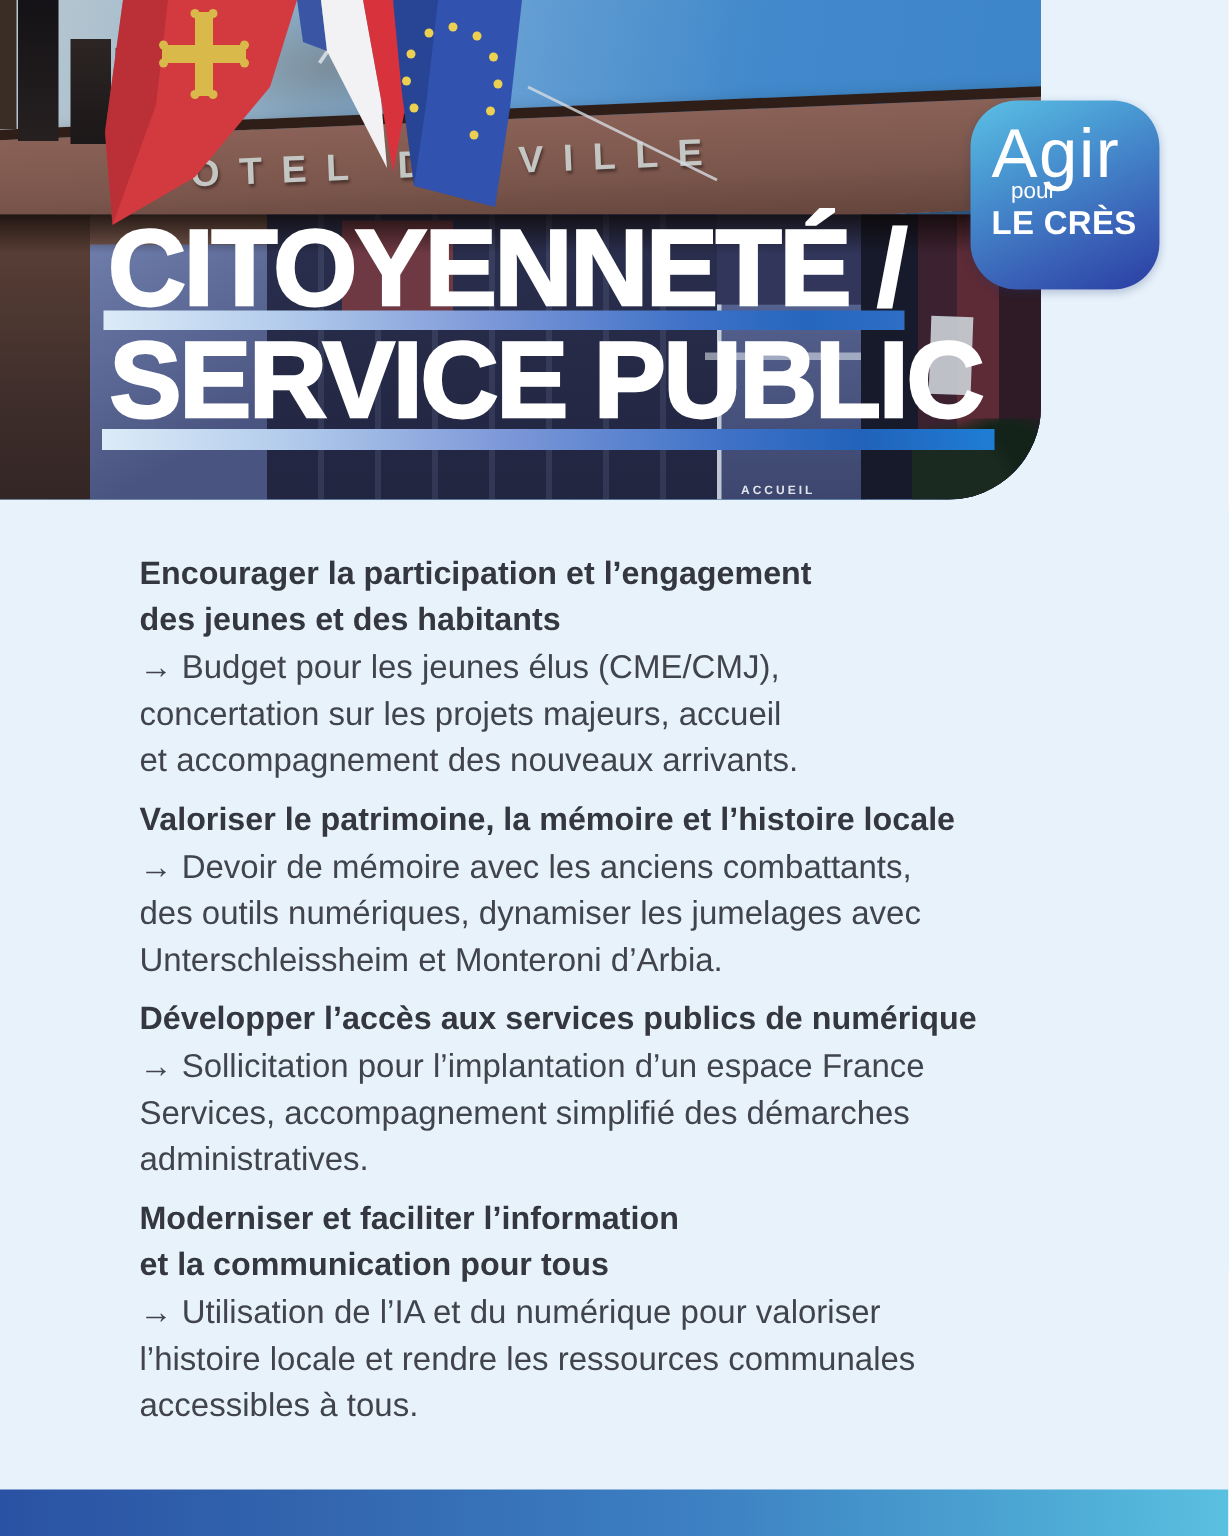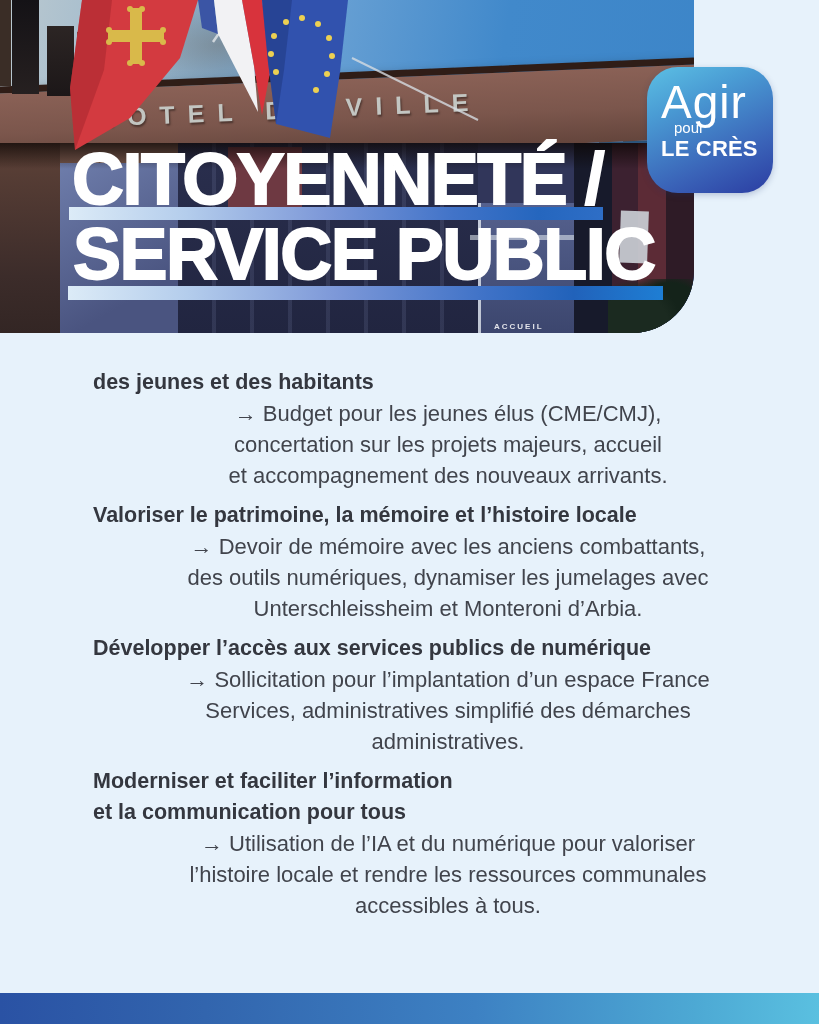--- a/index.html
+++ b/index.html
@@ -67,21 +67,21 @@
      background:linear-gradient(155deg,#5cc0e4 0%,#4a9cd4 28%,#3a63b8 70%,#2b3da2 100%);
      color:#fff;box-shadow:0 2px 6px rgba(30,50,110,.25);}
   .badge-agir{margin:13px 0 0 14px;font-size:46px;font-weight:200;line-height:44px;letter-spacing:1px;}
   .badge-pour{margin:-4px 0 0 27px;font-size:15px;font-weight:400;line-height:16px;}
   .badge-cres{margin:1px 0 0 14px;font-size:22px;font-weight:700;line-height:24px;letter-spacing:.2px;}
 
   
   .content{position:absolute;left:93px;top:367px;width:710px;}
   .section{margin-bottom:9px;}
   .h-line{font-weight:700;font-size:21.5px;line-height:31px;color:#34373f;white-space:nowrap;}
-  .b-line{font-weight:400;font-size:22px;line-height:31px;color:#41444c;white-space:nowrap;text-align:center;}
+  .b-line{font-weight:400;font-size:22px;line-height:31px;color:#41444c;white-space:nowrap;}
 
   
   .footer-bar{position:absolute;left:0;top:993px;width:819px;height:31px;
      background:linear-gradient(90deg,#2a52a4 0%,#3265ae 25%,#3d81c3 58%,#4da9d4 85%,#5ac0e0 100%);}
 </style>
 </head>
 <body>
 
 <div class="page">
 
@@ -161,35 +161,36 @@
   <div class="title t2">SERVICE PUBLIC</div>
 
   <div class="badge">
     <div class="badge-agir">Agir</div>
     <div class="badge-pour">pour</div>
     <div class="badge-cres">LE CRÈS</div>
   </div>
 
   <div class="content">
     <div class="section">
+      <div class="h-line">Encourager la participation et l’engagement</div>
       <div class="h-line">des jeunes et des habitants</div>
       <div class="b-line">→ Budget pour les jeunes élus (CME/CMJ),</div>
       <div class="b-line">concertation sur les projets majeurs, accueil</div>
       <div class="b-line">et accompagnement des nouveaux arrivants.</div>
     </div>
     <div class="section">
       <div class="h-line">Valoriser le patrimoine, la mémoire et l’histoire locale</div>
       <div class="b-line">→ Devoir de mémoire avec les anciens combattants,</div>
       <div class="b-line">des outils numériques, dynamiser les jumelages avec</div>
       <div class="b-line">Unterschleissheim et Monteroni d’Arbia.</div>
     </div>
     <div class="section">
       <div class="h-line">Développer l’accès aux services publics de numérique</div>
       <div class="b-line">→ Sollicitation pour l’implantation d’un espace France</div>
-      <div class="b-line">Services, administratives simplifié des démarches</div>
+      <div class="b-line">Services, accompagnement simplifié des démarches</div>
       <div class="b-line">administratives.</div>
     </div>
     <div class="section">
       <div class="h-line">Moderniser et faciliter l’information</div>
       <div class="h-line">et la communication pour tous</div>
       <div class="b-line">→ Utilisation de l’IA et du numérique pour valoriser</div>
       <div class="b-line">l’histoire locale et rendre les ressources communales</div>
       <div class="b-line">accessibles à tous.</div>
     </div>
   </div>

